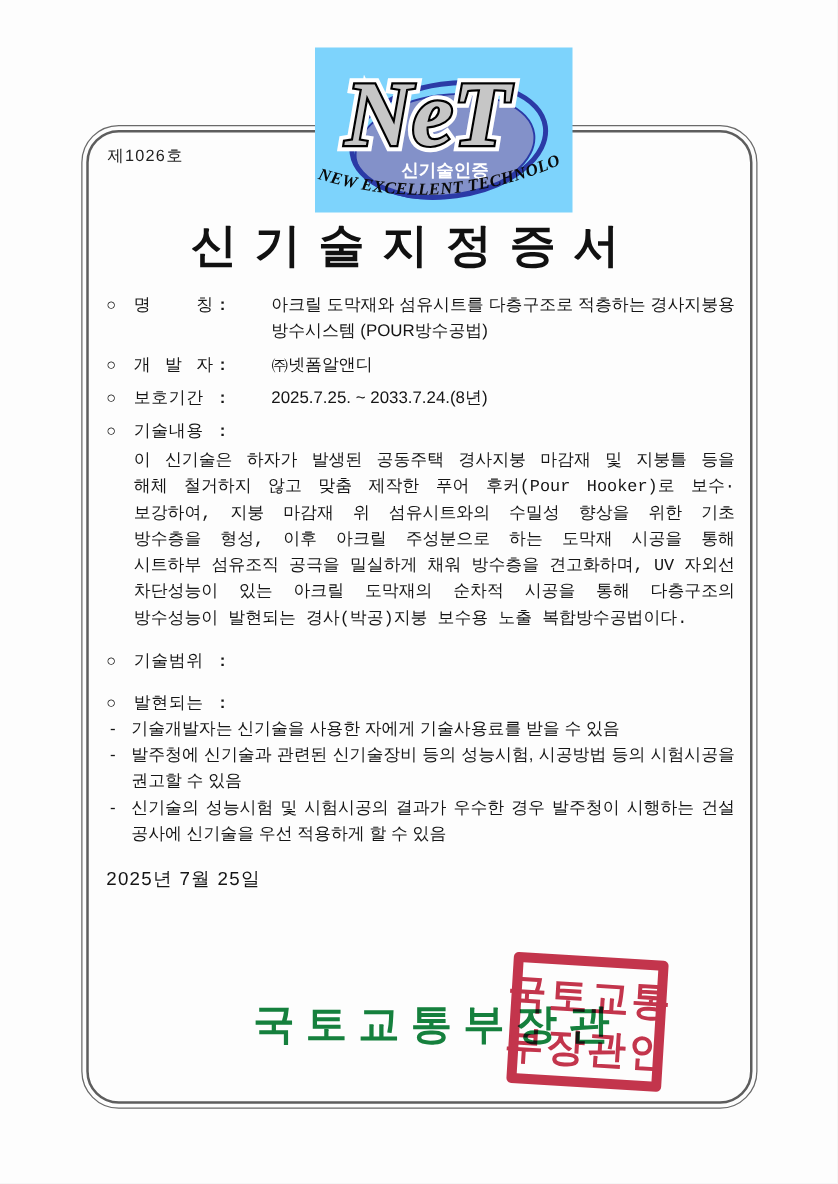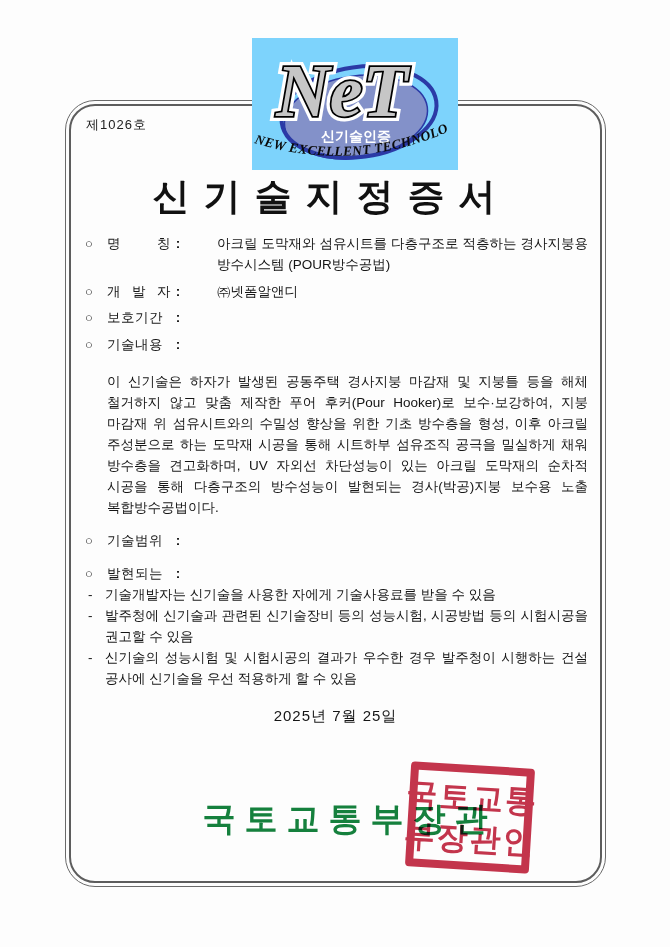--- a/index.html
+++ b/index.html
@@ -39,26 +39,26 @@
   .row { display:flex; align-items:flex-start; }
   .bullet { width:22px; flex:0 0 22px; font-size:13px; }
   .f-label {
     display:inline-block; width:64px; flex:0 0 64px; font-weight:normal;
     text-align:justify; text-align-last:justify; letter-spacing:0.5px;
   }
   .colon { flex:0 0 14px; width:14px; text-align:center; font-weight:bold; }
   .f-value { flex:1 1 auto; text-align:justify;margin-left:32px; }
   .mb6 { margin-bottom:6px; } .mb5 { margin-bottom:5px; }
   .section { margin-bottom:12px; }
-  .sec-body { margin-left:22px; margin-top:16px; text-align:justify; }
+  .sec-body { margin-left:22px; margin-top:4px; text-align:justify;font-family:Liberation Mono, monospace; }
   .dash-item { display:flex; align-items:flex-start; }
   .dash { flex:0 0 20px; width:20px; padding-left:3px; }
   .dash-text { flex:1 1 auto; text-align:justify; }
   .closing { margin-top:10px; text-indent:13px; text-align:justify; }
-  .date-line { margin-top:16px; text-align:center; font-size:15px; letter-spacing:1px; padding-right:2px; }
+  .date-line { margin-top:16px; text-align:left; font-size:15px; letter-spacing:1px; padding-right:2px; }
   .signer {
     position:absolute; left:65px; top:797px; width:569px; z-index:2;
     text-align:center; font-family:"Liberation Serif", serif;
     font-size:33px; font-weight:600; letter-spacing:9px; color:#15803d;
     white-space:nowrap;
   }
   .seal {
     position:absolute; left:408px; top:765px; width:124px; height:105px;
     z-index:4; border:8px solid; border-radius:4px;
     transform:rotate(3.5deg); mix-blend-mode:multiply;
@@ -108,20 +108,21 @@
       <span class="bullet">○</span>
       <span class="f-label">개 발 자</span>
       <span class="colon">:</span>
       <span class="f-value">㈜넷폼알앤디</span>
     </div>
 
     <div class="row mb6">
       <span class="bullet">○</span>
       <span class="f-label">보호기간</span>
       <span class="colon">:</span>
+      <span class="f-value">2025.7.25. ~ 2033.7.24.(8년)</span>
     </div>
 
     <div class="section">
       <div class="row">
         <span class="bullet">○</span>
         <span class="f-label">기술내용</span>
         <span class="colon">:</span>
       </div>
       <div class="sec-body">이 신기술은 하자가 발생된 공동주택 경사지붕 마감재 및 지붕틀 등을 해체 철거하지 않고 맞춤 제작한 푸어 후커(Pour Hooker)로 보수·보강하여, 지붕 마감재 위 섬유시트와의 수밀성 향상을 위한 기초 방수층을 형성, 이후 아크릴 주성분으로 하는 도막재 시공을 통해 시트하부 섬유조직 공극을 밀실하게 채워 방수층을 견고화하며, UV 자외선 차단성능이 있는 아크릴 도막재의 순차적 시공을 통해 다층구조의 방수성능이 발현되는 경사(박공)지붕 보수용 노출 복합방수공법이다.</div>
     </div>

